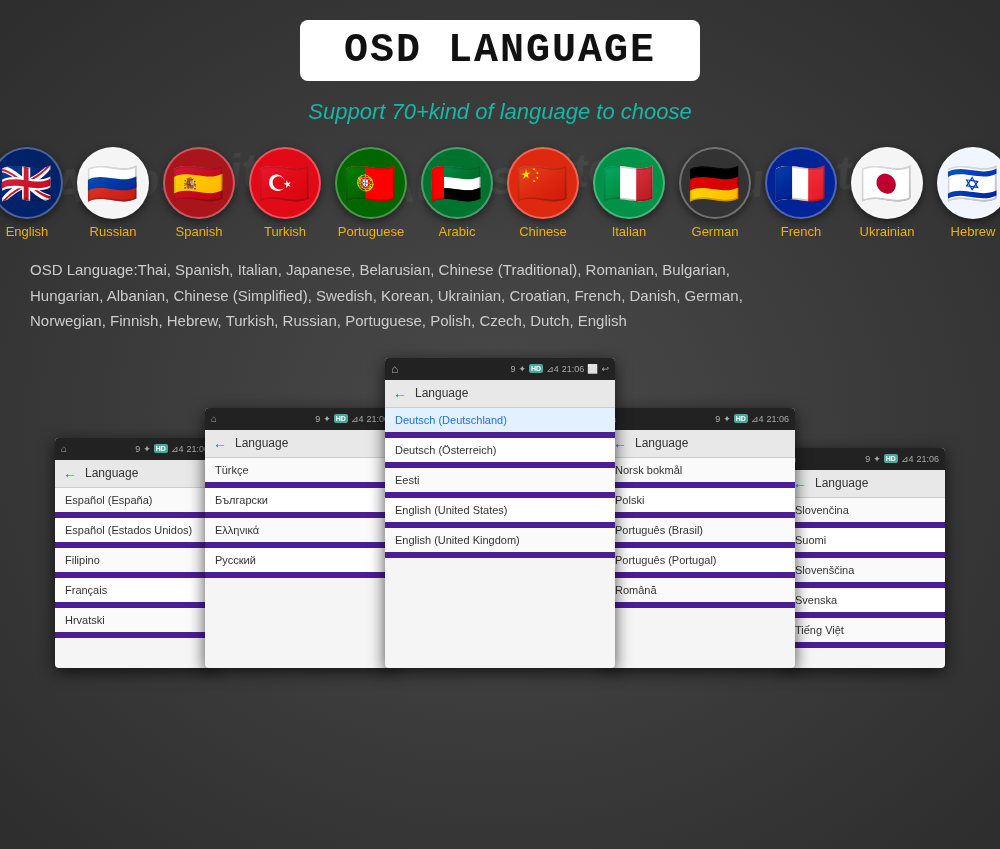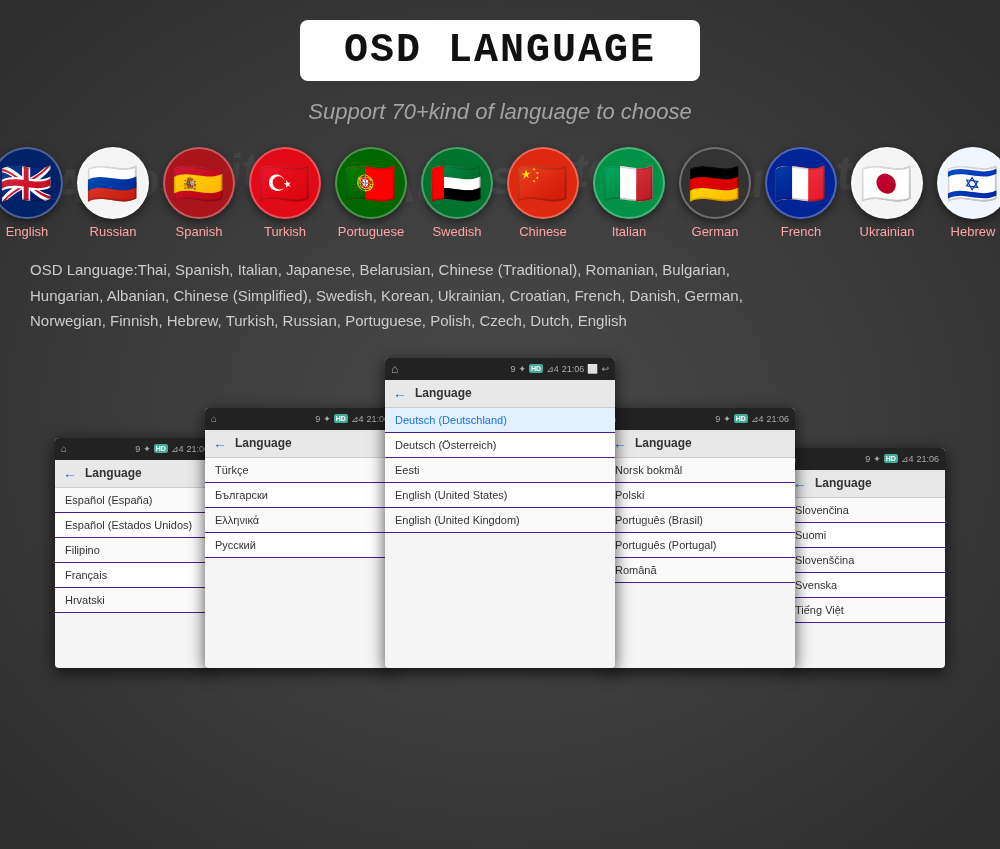--- a/index.html
+++ b/index.html
@@ -42,21 +42,21 @@
     .title-box h1 {
       font-size: 40px;
       font-weight: 900;
       color: #111;
       letter-spacing: 2px;
       font-family: Liberation Mono, monospace;
     }
 
     .subtitle {
       text-align: center;
-      color: #a3a3a3;
+      color: #14b8a6;
       font-size: 22px;
       margin-bottom: 22px;
       font-style: italic;
     }
 
     
     .flags-row {
       display: flex;
       justify-content: center;
       align-items: flex-end;
@@ -78,21 +78,21 @@
       overflow: hidden;
       border: 2px solid rgba(255,255,255,0.3);
       display: flex;
       align-items: center;
       justify-content: center;
       font-size: 36px;
       box-shadow: 0 3px 8px rgba(0,0,0,0.5);
     }
 
     .flag-label {
-      color: #fca5a5;
+      color: #eab308;
       font-size: 13px;
       text-align: right;
     }
 
     
     .lang-desc {
       color: #ccc;
       font-size: 15px;
       line-height: 1.7;
       margin-bottom: 24px;
@@ -195,31 +195,31 @@
     }
 
     .back-arrow {
       color: #1a73e8;
       font-size: 14px;
     }
 
     .screen-title {
       color: #333;
       font-size: 12px;
-      font-weight: 700;
+      font-weight: 400;
     }
 
     .lang-list {
       background: white;
       flex: 1;
     }
 
     .lang-list-item {
       padding: 6px 10px;
-      border-bottom: 1px solid #4c1d95;
+      border-bottom: 6px solid #4c1d95;
       font-size: 11px;
       color: #333;
       background: white;
     }
 
     .lang-list-item:nth-child(odd) {
       background: #fafafa;
     }
 
     .lang-list-item.selected {
@@ -268,21 +268,21 @@
       <span class="flag-label">Turkish</span>
     </div>
 
     <div class="flag-item">
       <div class="flag-circle" style="font-size:42px; background:#006600;">🇵🇹</div>
       <span class="flag-label">Portuguese</span>
     </div>
 
     <div class="flag-item">
       <div class="flag-circle" style="font-size:42px; background:#00732F;">🇦🇪</div>
-      <span class="flag-label">Swedish</span>
+      <span class="flag-label">Arabic</span>
     </div>
 
     <div class="flag-item">
       <div class="flag-circle" style="font-size:42px; background:#DE2910;">🇨🇳</div>
       <span class="flag-label">Chinese</span>
     </div>
 
     <div class="flag-item">
       <div class="flag-circle" style="font-size:42px; background:#009246;">🇮🇹</div>
       <span class="flag-label">Italian</span>

